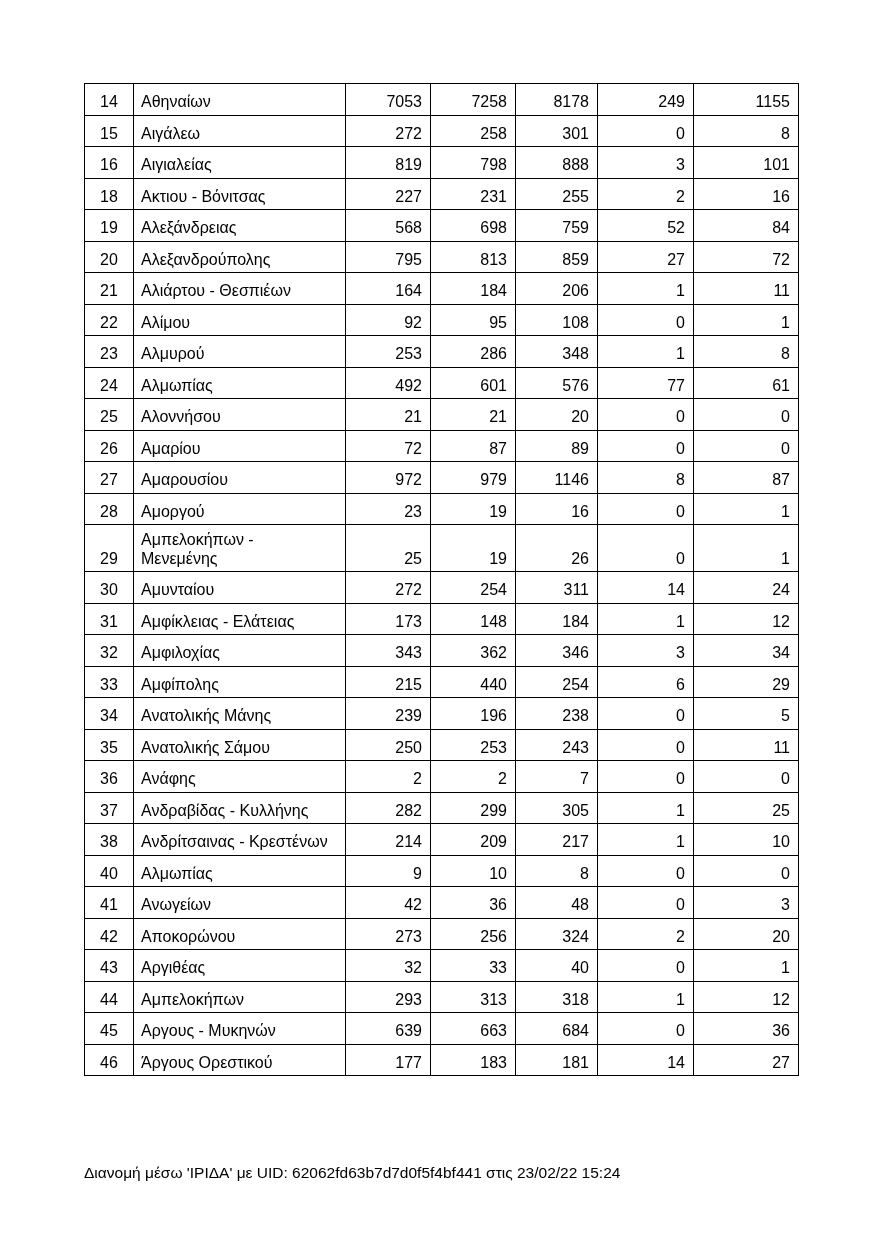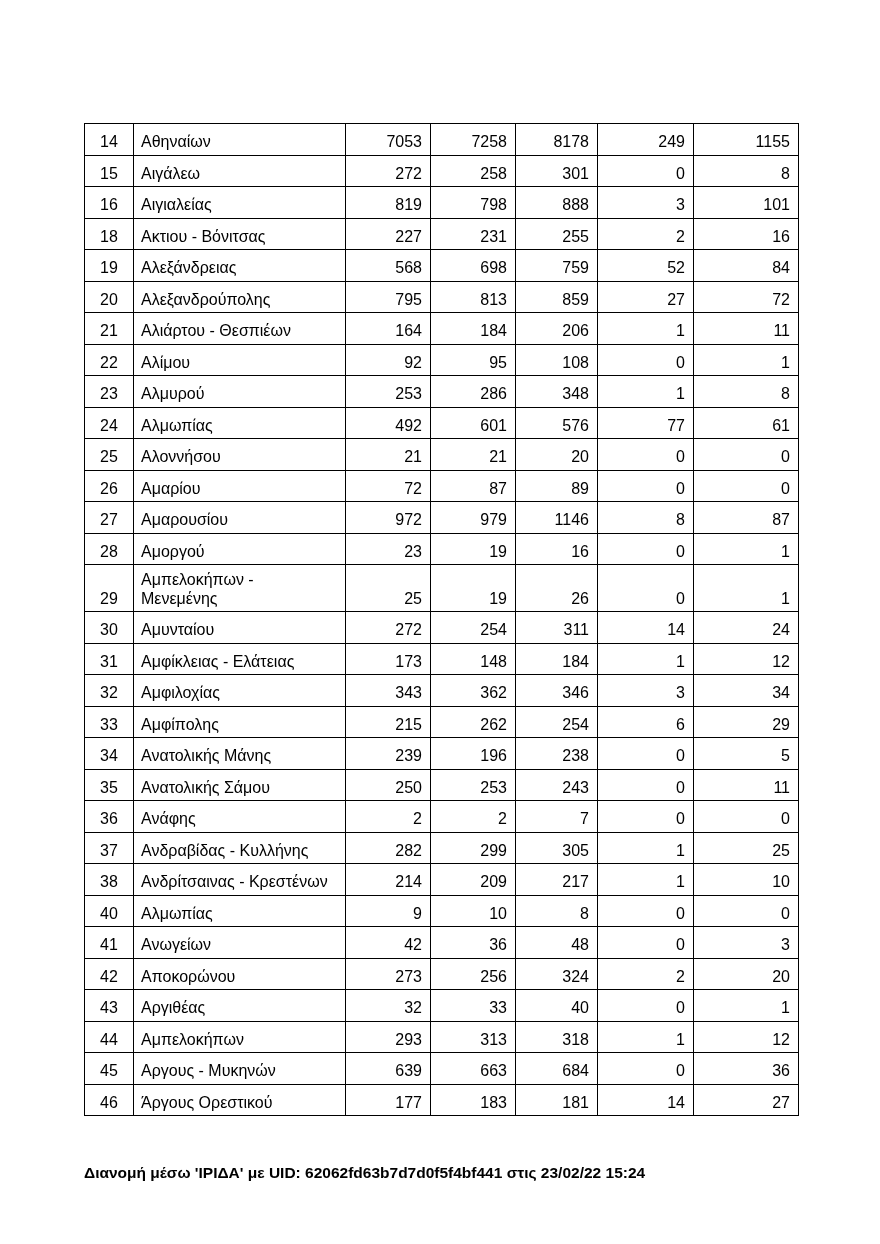--- a/index.html
+++ b/index.html
@@ -15,21 +15,20 @@
     color: #000000;
     overflow: hidden;
   }
   .doc-table {
     position: absolute;
     left: 84px;
     top: 83px;
     width: 714px;
     border-collapse: collapse;
     table-layout: fixed;
-    margin-top: 40px;
   }
   .doc-table tr {
     height: 31.5px;
   }
   .doc-table tr.tall {
     height: 47px;
   }
   .doc-table td {
     border: 1px solid #000000;
     vertical-align: bottom;
@@ -51,21 +50,20 @@
     text-align: right;
     padding-right: 8px;
   }
   .footer-line {
     position: absolute;
     left: 84px;
     top: 1163px;
     font-size: 15.5px;
     line-height: 19px;
     white-space: nowrap;
-    font-weight: bold;
   }
 </style>
 </head>
 <body>
 
 <table class="doc-table">
   <colgroup>
     <col style="width:49px">
     <col style="width:212px">
     <col style="width:85px">
@@ -235,21 +233,21 @@
         <td class="col-val">343</td>
         <td class="col-val">362</td>
         <td class="col-val">346</td>
         <td class="col-val">3</td>
         <td class="col-val">34</td>
       </tr>
       <tr>
         <td class="col-num">33</td>
         <td class="col-name">Αμφίπολης</td>
         <td class="col-val">215</td>
-        <td class="col-val">262</td>
+        <td class="col-val">440</td>
         <td class="col-val">254</td>
         <td class="col-val">6</td>
         <td class="col-val">29</td>
       </tr>
       <tr>
         <td class="col-num">34</td>
         <td class="col-name">Ανατολικής Μάνης</td>
         <td class="col-val">239</td>
         <td class="col-val">196</td>
         <td class="col-val">238</td>

